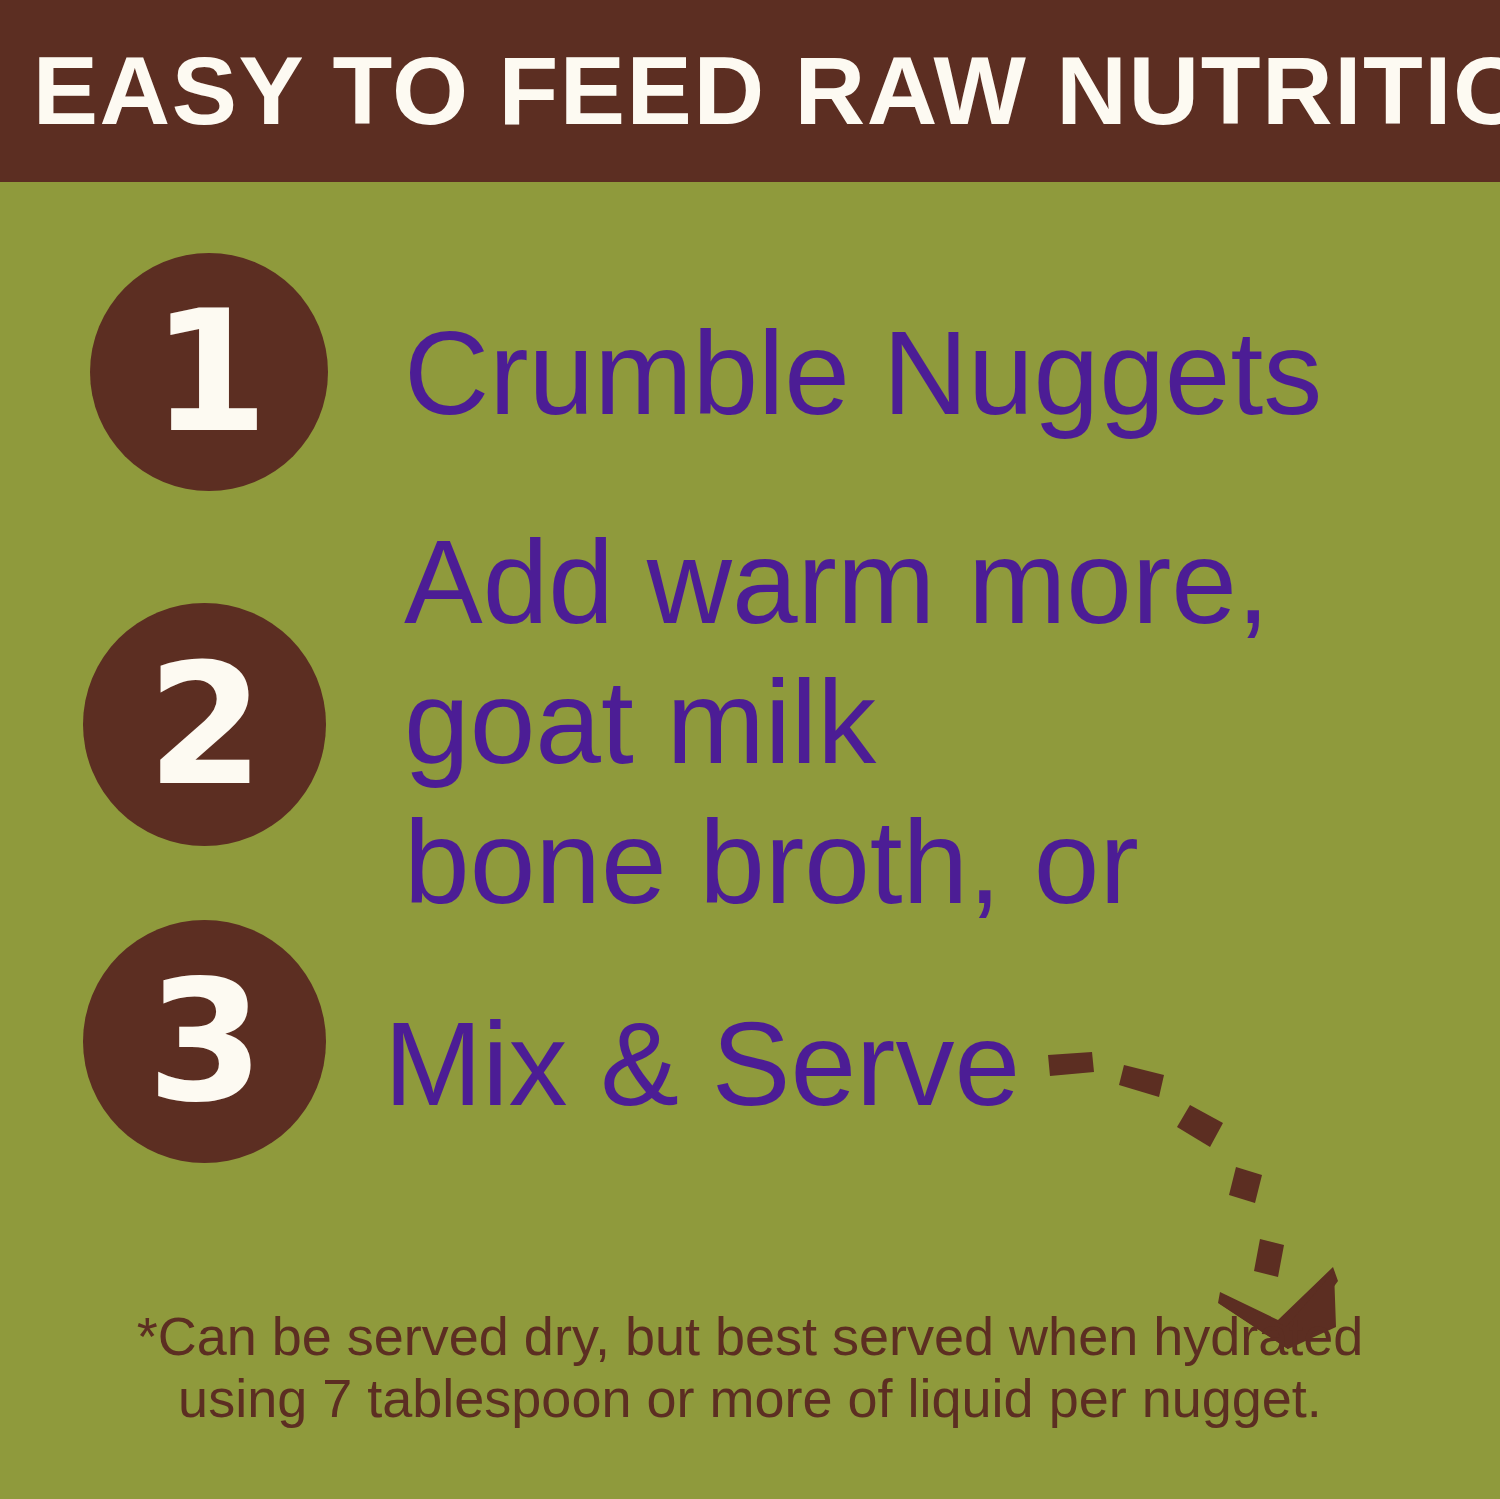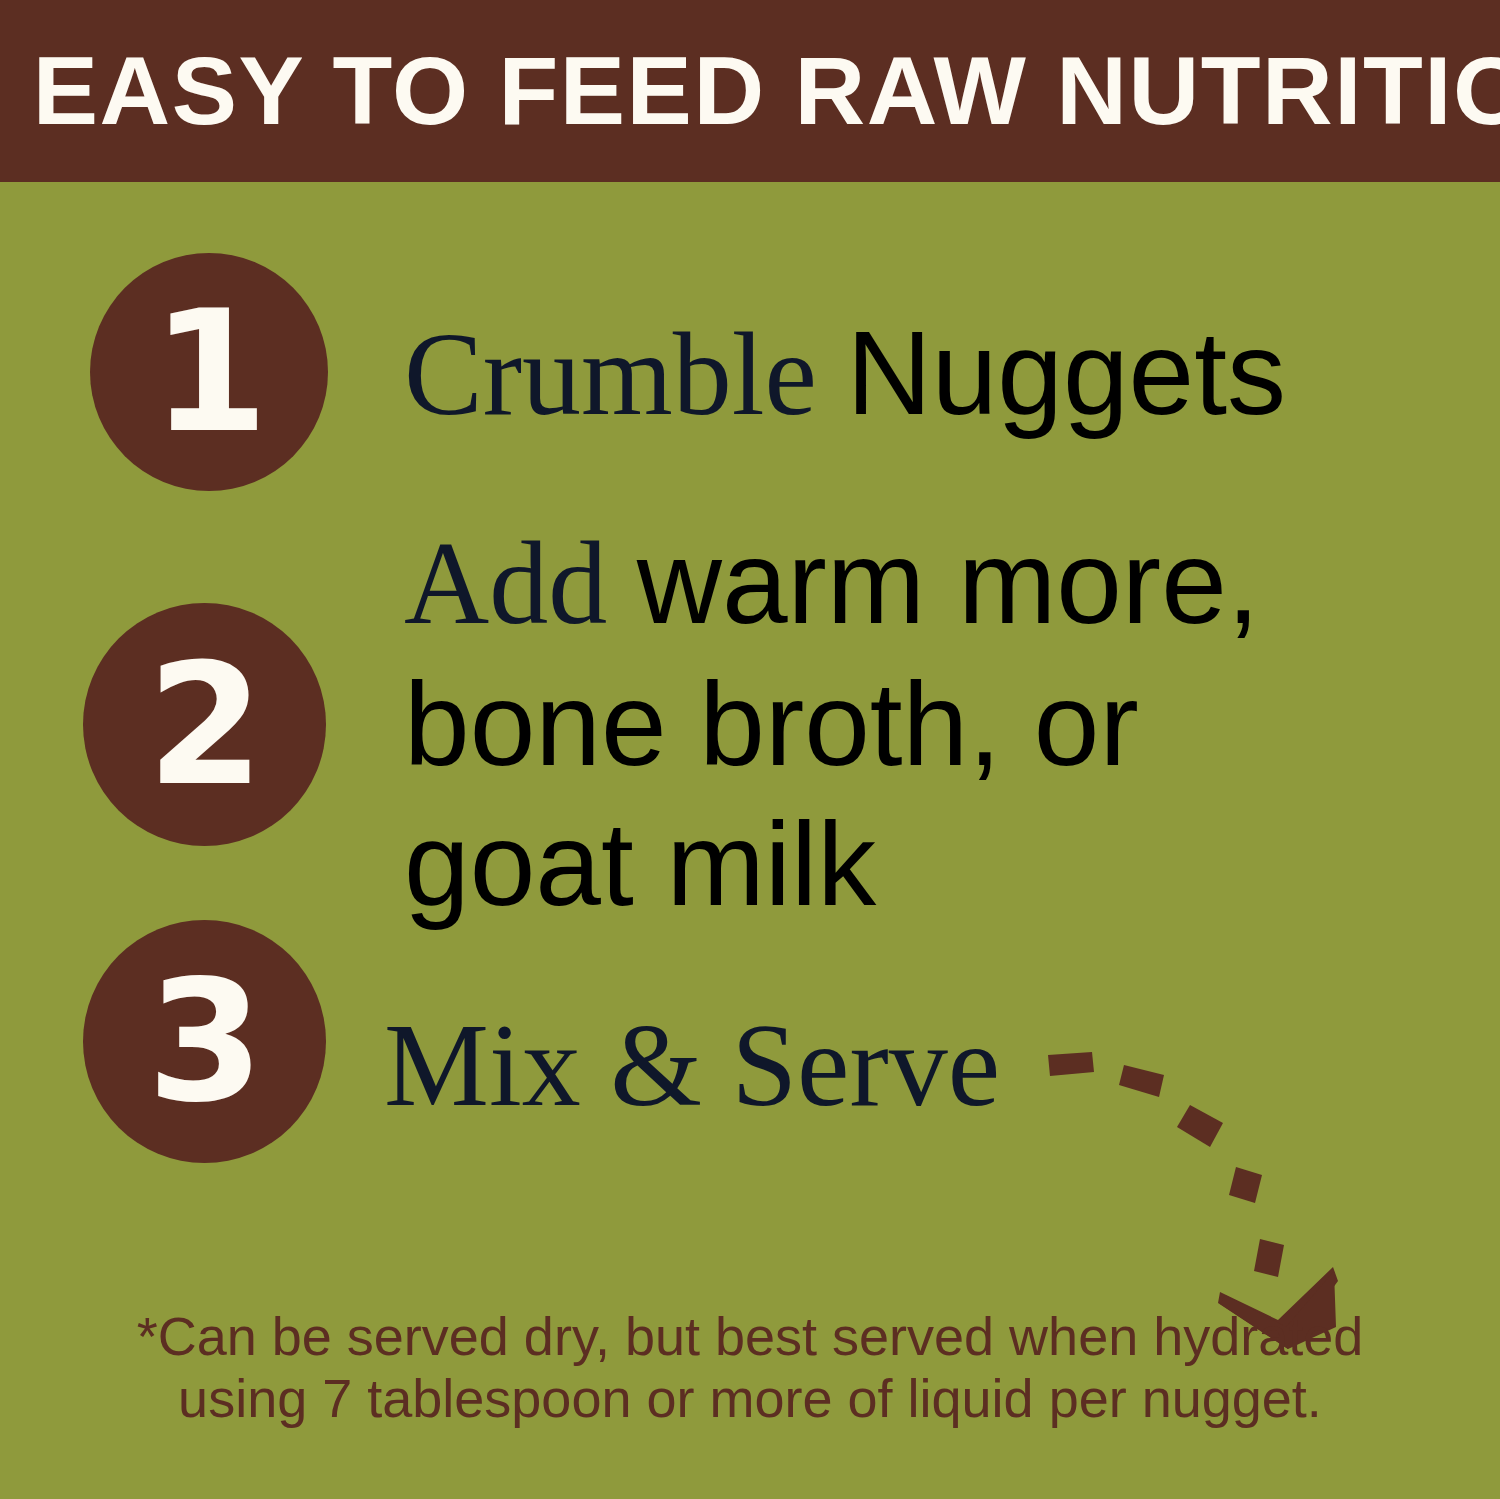--- a/index.html
+++ b/index.html
@@ -75,22 +75,22 @@
   .step-text {
     position: absolute;
     font-family: "Liberation Sans Narrow", "Liberation Sans", sans-serif;
     font-weight: normal;
     font-size: 118px;
     line-height: 140px;
     color: #5c2e22;
     white-space: nowrap;
     letter-spacing: 0px;
   }
-  .w { color: #0f172a; font-family: Liberation Serif, serif; }
-  .b { color: #000000; }
+  .w { color: #4c1d95; }
+  .b { color: #4c1d95; }
 
   
   #circle-1 { left: 90px;  top: 71px;  width: 238px; height: 238px; }
   #circle-2 { left: 83px;  top: 421px; width: 243px; height: 243px; }
   #circle-3 { left: 83px;  top: 738px; width: 243px; height: 243px; }
 
   
   #text-1 { left: 404px; top: 121px; }
   #text-2 { left: 404px; top: 330px; }
   #text-3 { left: 384px; top: 812px; }
@@ -137,22 +137,22 @@
     </div>
     <div class="step-text" id="text-1">
       <span class="w">Crumble </span><span class="b">Nuggets</span>
     </div>
 
     <div class="step-circle" id="circle-2">
       <span class="step-num">2</span>
     </div>
     <div class="step-text" id="text-2">
       <div><span class="w">Add </span><span class="b">warm more,</span></div>
+      <div><span class="b">goat milk</span></div>
       <div><span class="b">bone broth, or</span></div>
-      <div><span class="b">goat milk</span></div>
     </div>
 
     <div class="step-circle" id="circle-3">
       <span class="step-num">3</span>
     </div>
     <div class="step-text" id="text-3">
       <span class="w">Mix &amp; Serve</span>
     </div>
 
     <svg class="arrow-svg" viewBox="0 0 360 330">

